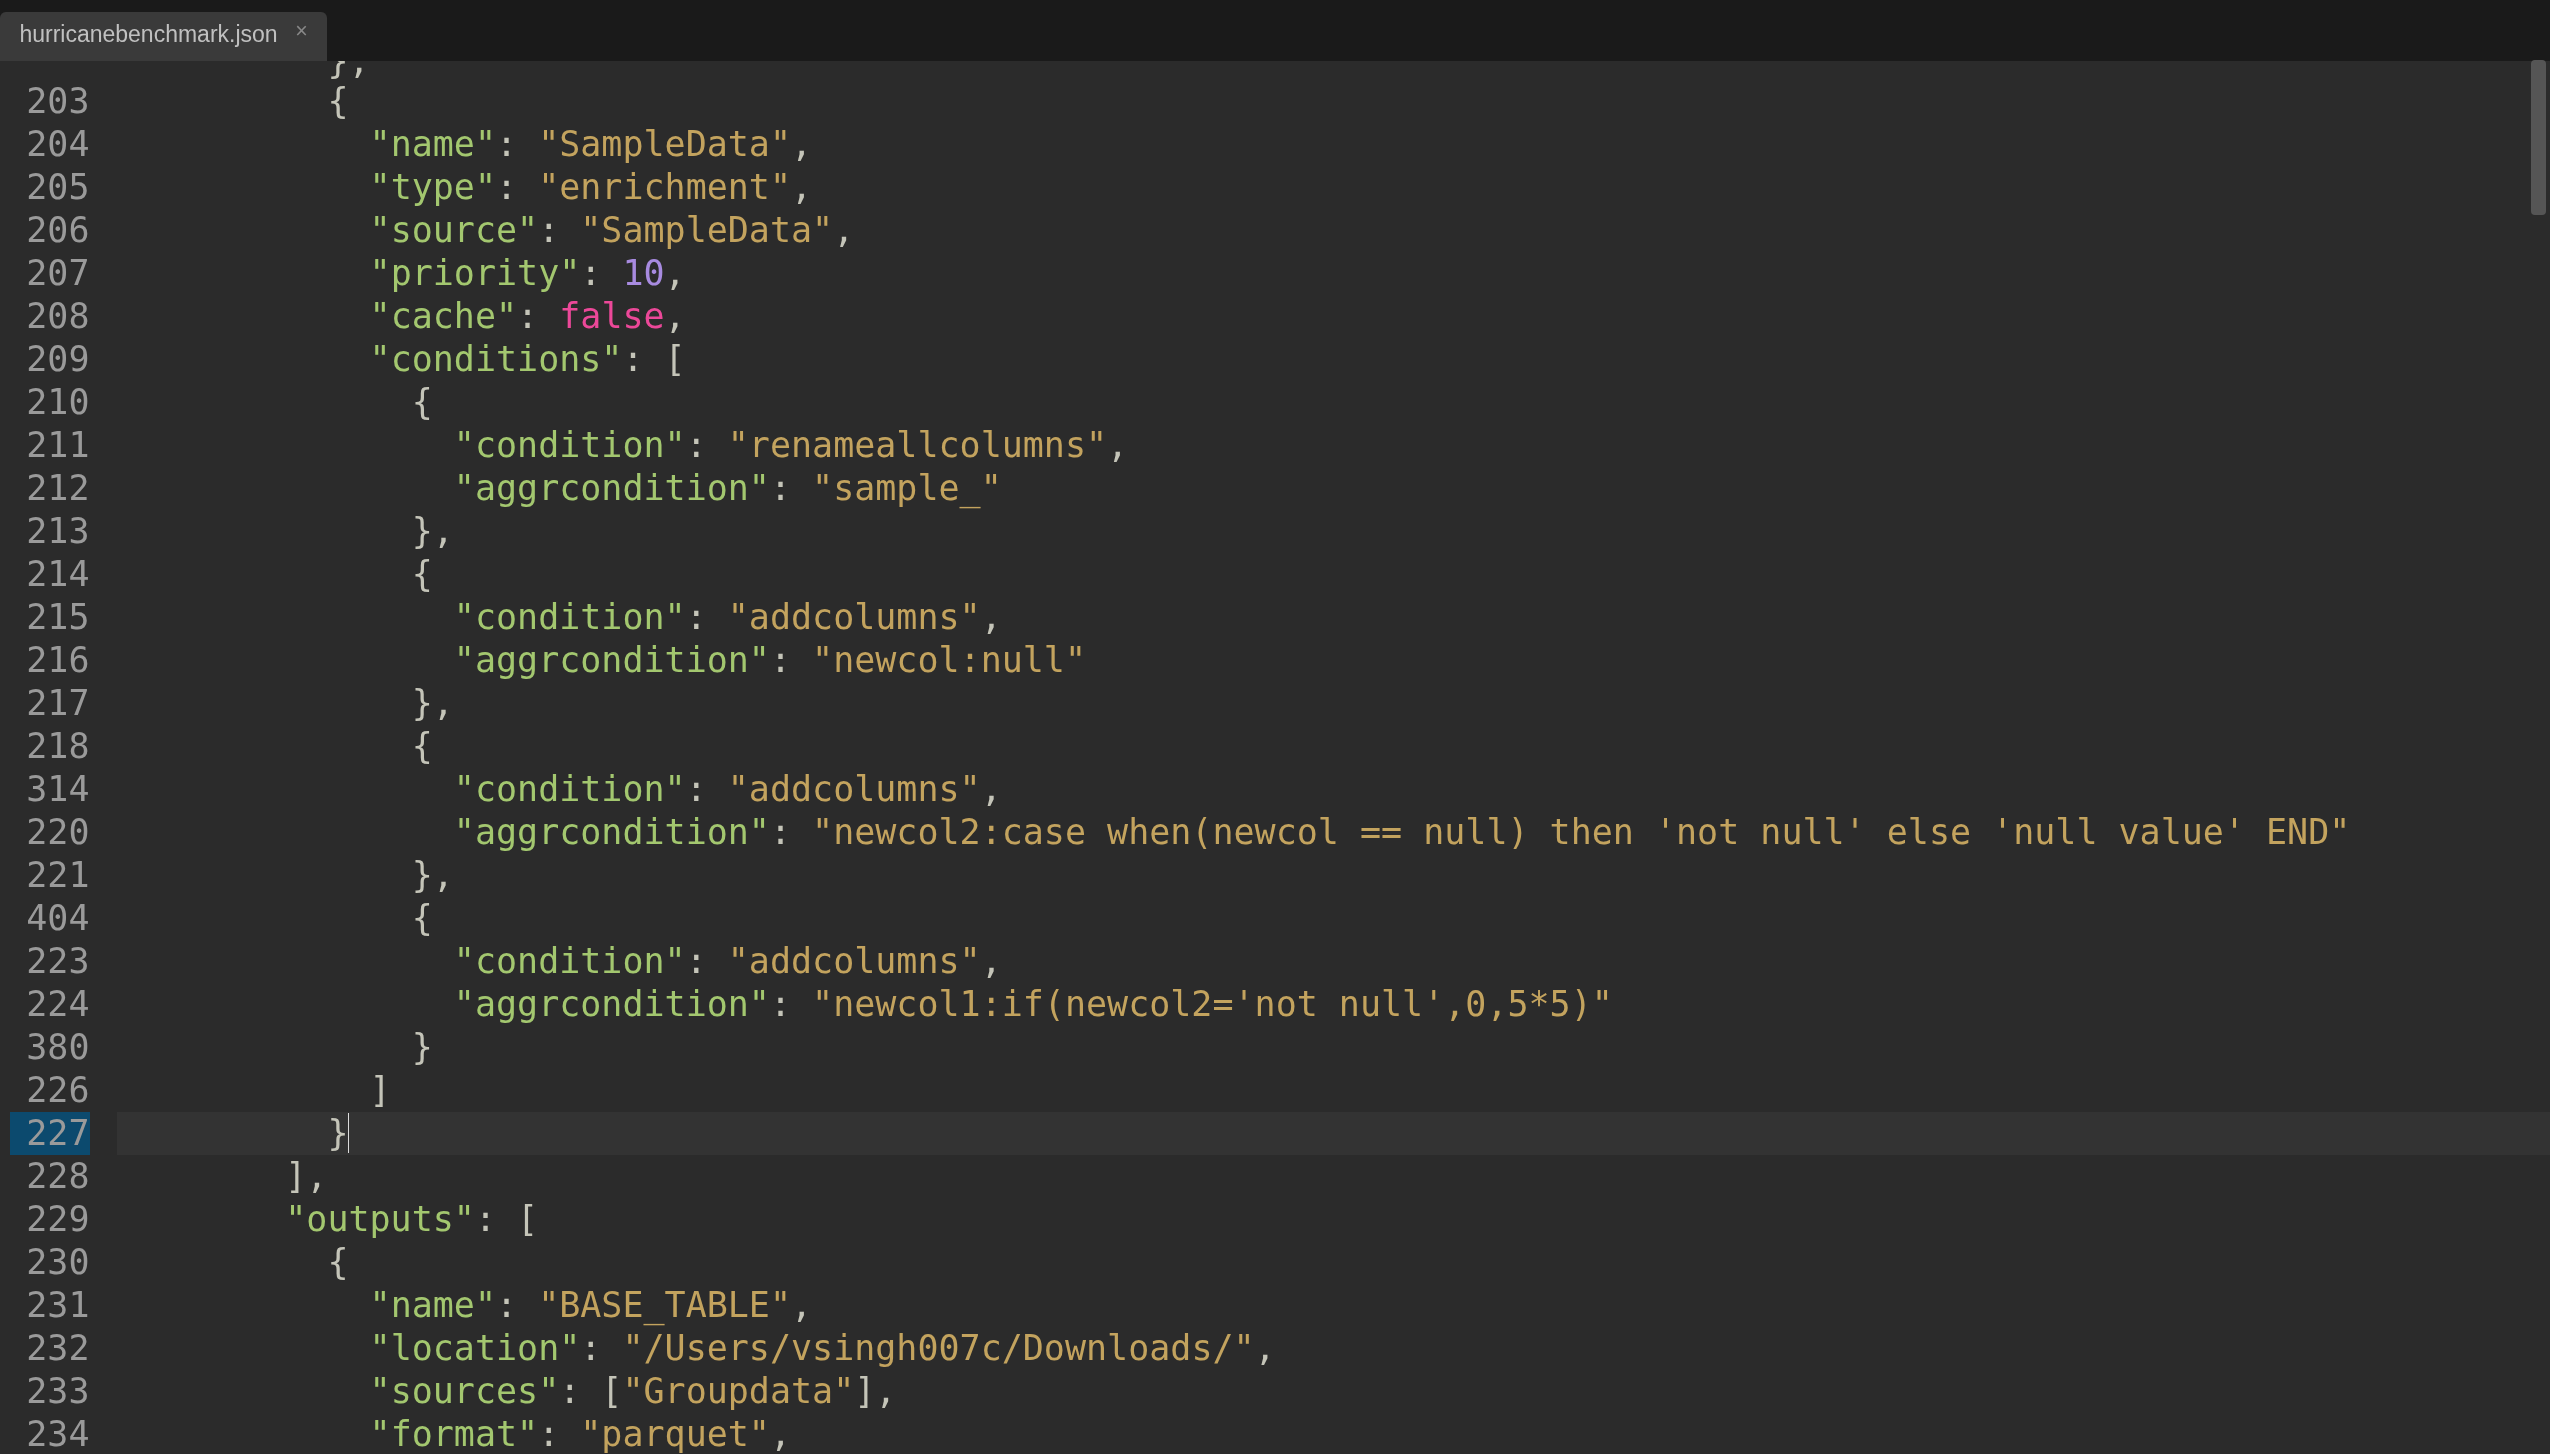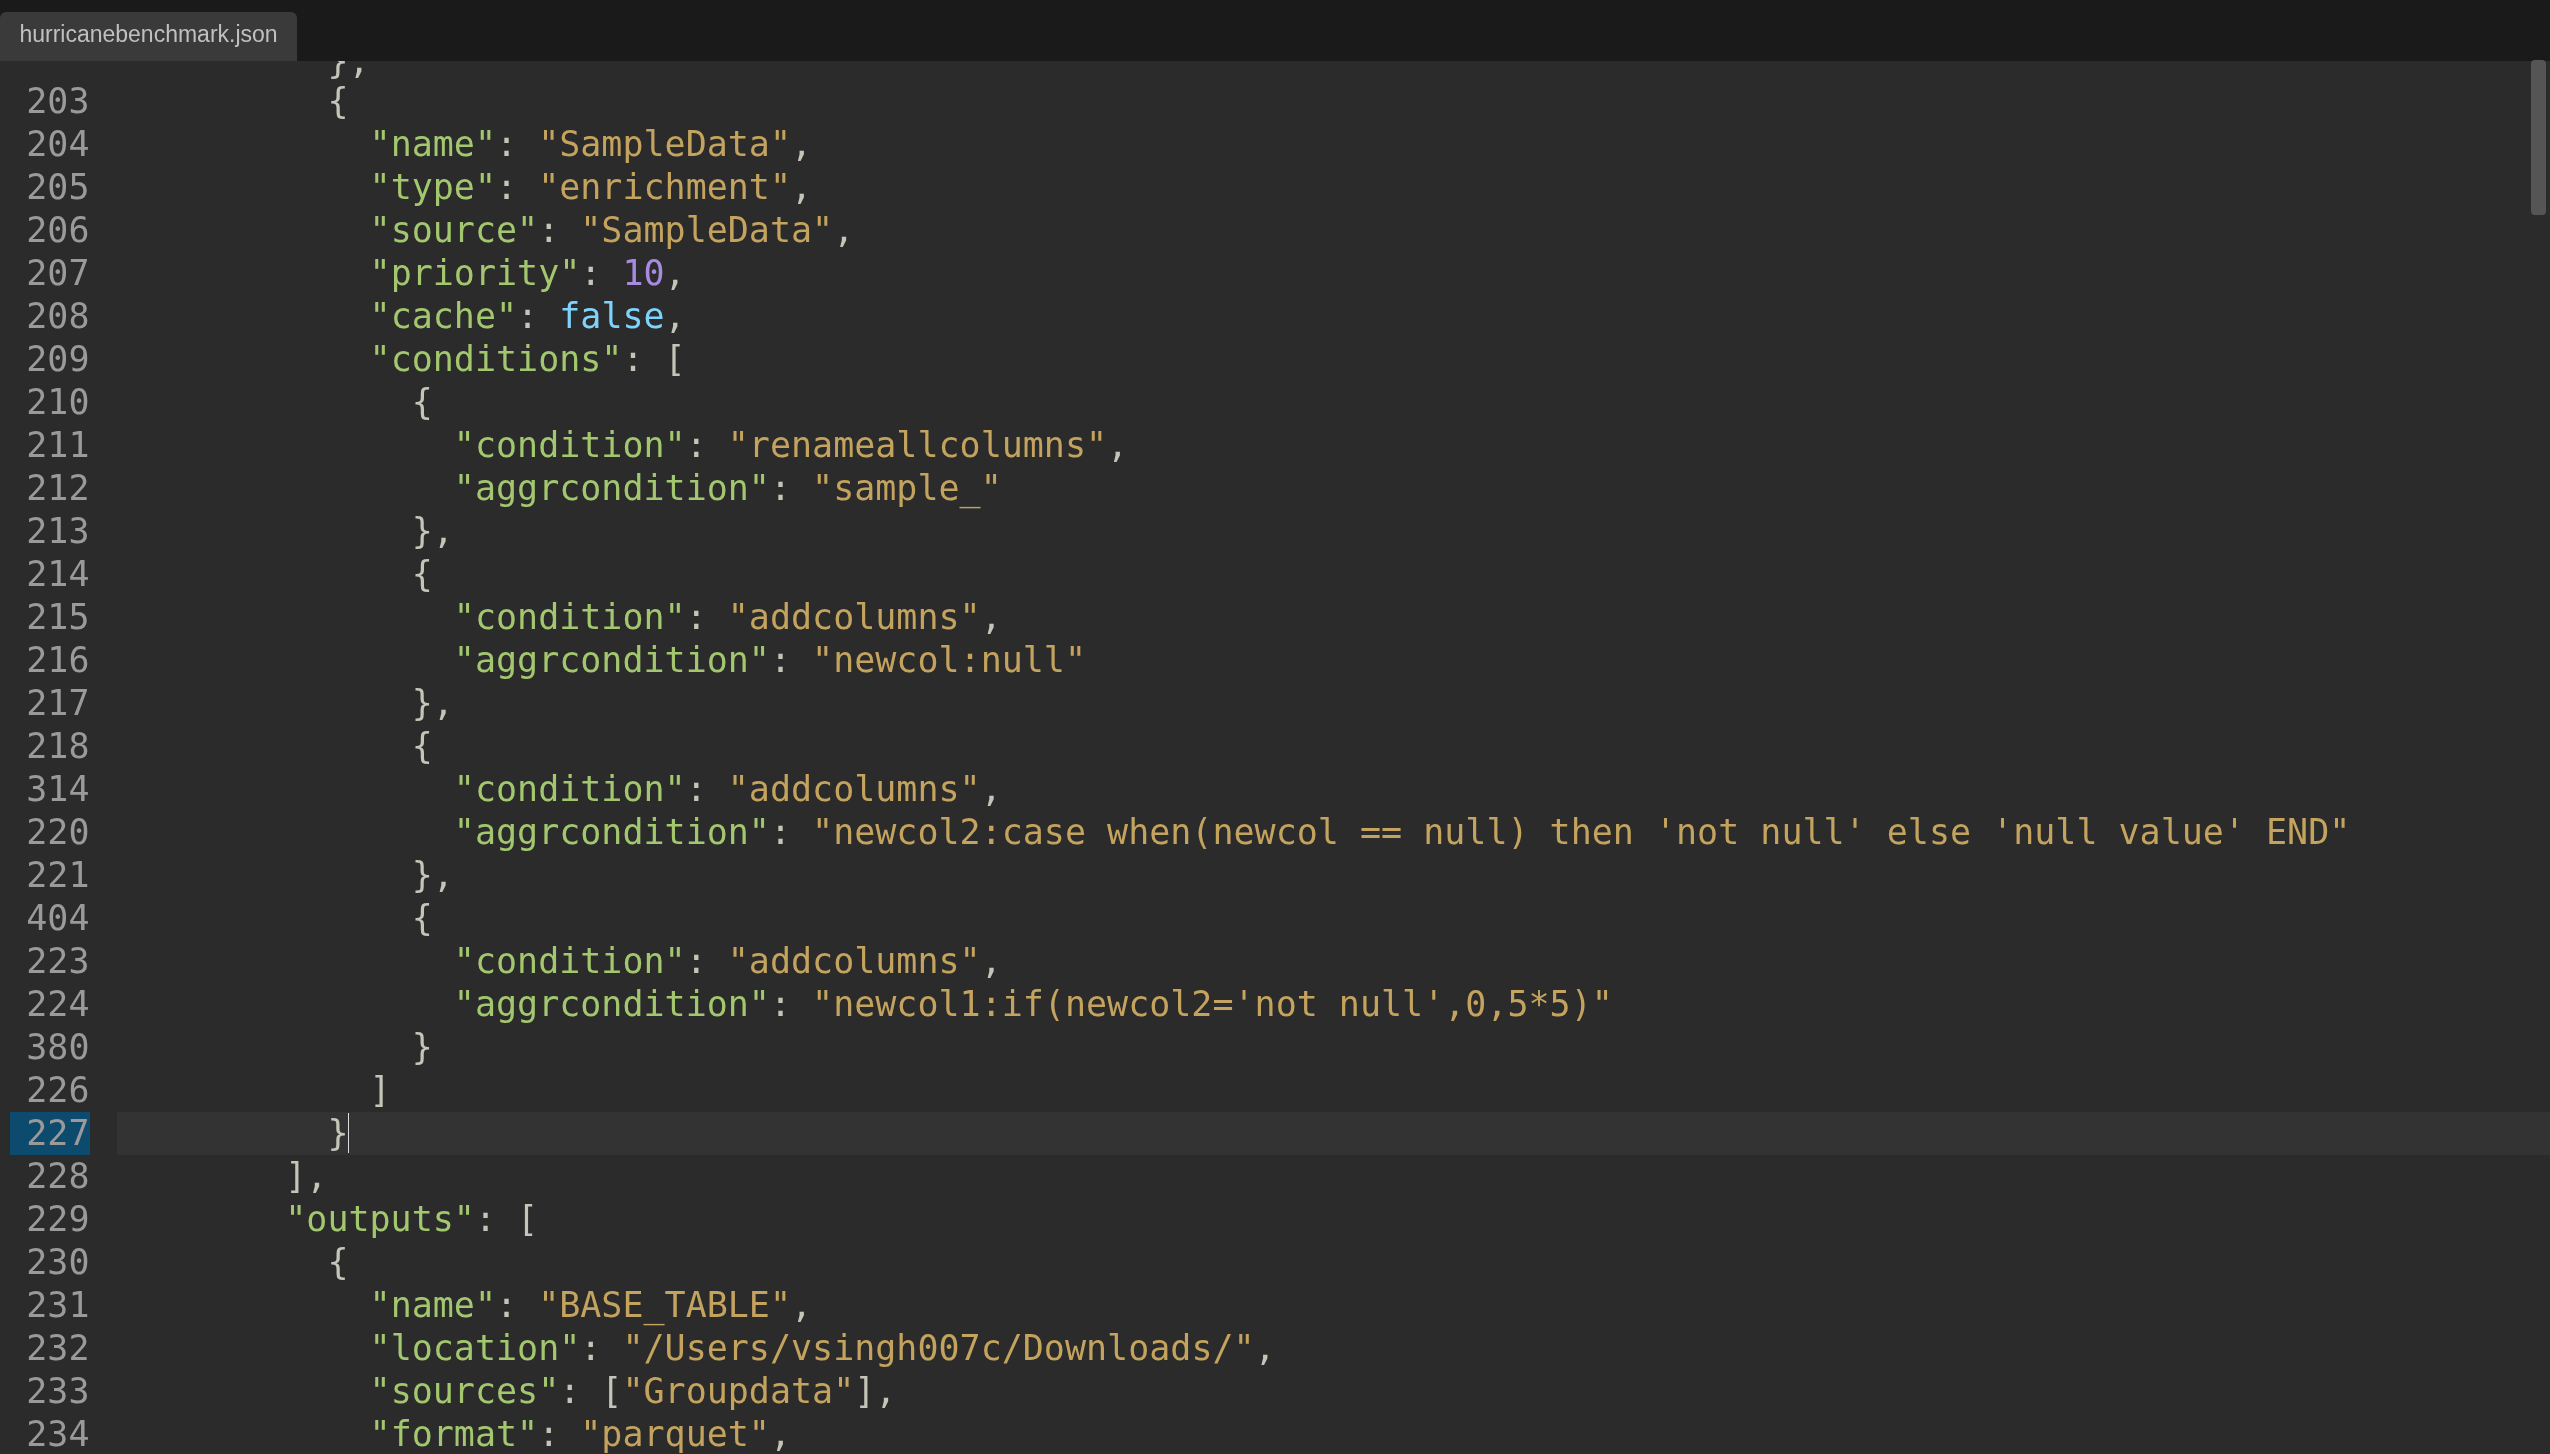--- a/index.html
+++ b/index.html
@@ -26,21 +26,20 @@
     }
     .tab {
       background: #3a3a3a;
       color: #c0c0c0;
       padding: 9.7px 19.4px;
       display: flex;
       gap: 17.5px;
       font-size: 23px;
       border-radius: 5.8px 5.8px 0 0;
       font-family: -apple-system, BlinkMacSystemFont, "Segoe UI", sans-serif;
-      flex-direction: column;
     }
     .tab .close {
       color: #888;
       font-size: 21.4px;
       line-height: 1;
     }
     .editor {
       display: flex;
       height: calc(100% - 60px);
       background: #2b2b2b;
@@ -73,21 +72,21 @@
     .code .line {
       display: block;
       height: 43px;
     }
     .code .line.active {
       background: #333333;
     }
     .k  { color: #a3c76f; }  
     .s  { color: #c3a35e; }  
     .n  { color: #a88be0; }  
-    .b  { color: #7dd3fc; margin-top: 12px; }  
+    .b  { color: #ec4899; margin-top: 12px; }  
     .p  { color: #c4c4b8; }  
     .cursor {
       border-left: 1.9px solid #dcdcdc;
     }
     .scrollbar-v {
       position: absolute;
       right: 0;
       top: 60px;
       bottom: 0;
       width: 23px;

